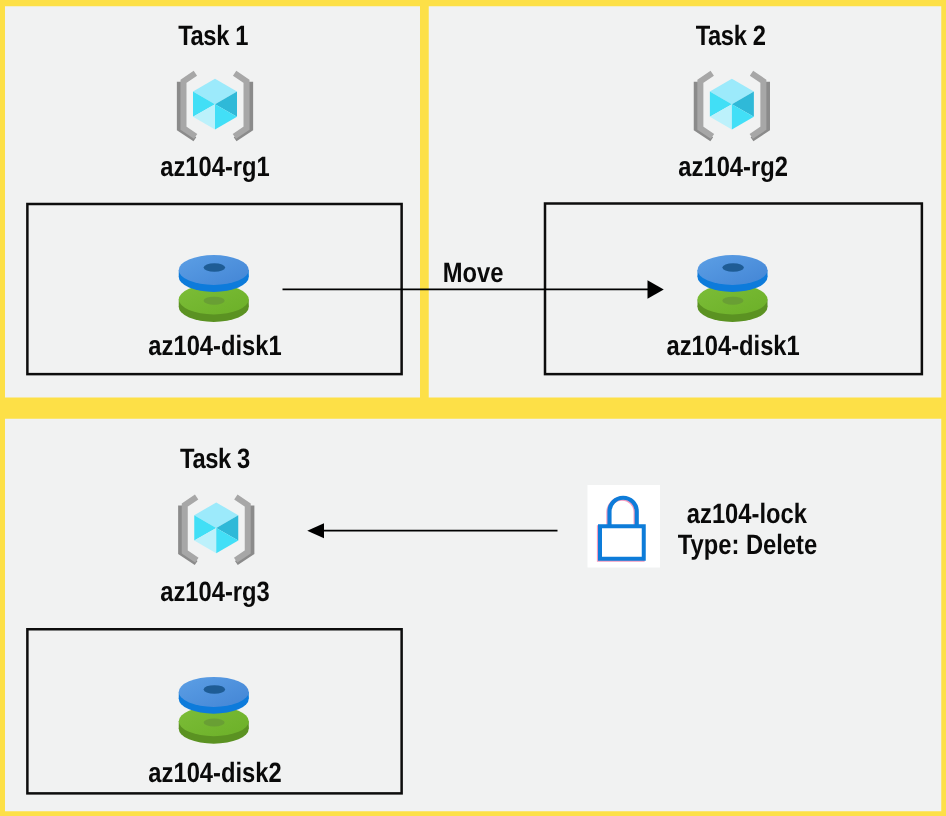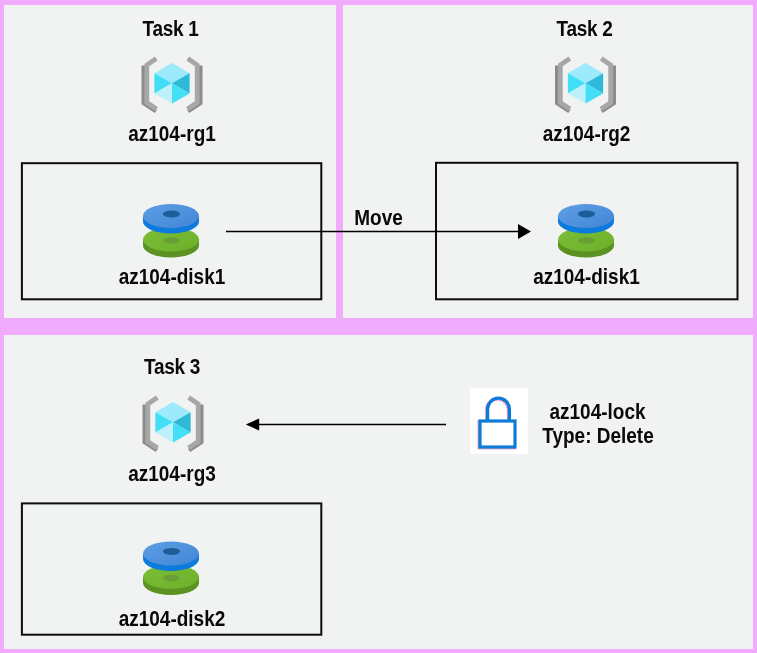--- a/index.html
+++ b/index.html
@@ -1,16 +1,16 @@
 <!DOCTYPE html>
 <html><head>
 <meta charset="utf-8">
 <style>
   html,body{margin:0;padding:0;background:#ffffff;}
-  #canvas{position:relative;width:757px;height:653px;background:#f0abfc;overflow:hidden;
+  #canvas{position:relative;width:757px;height:653px;background:#fde047;overflow:hidden;
           font-family:"Liberation Sans", sans-serif;}
   svg{position:absolute;left:0;top:0;}
 </style>
 </head>
 <body>
 <div id="canvas">
 <svg width="757" height="653" viewBox="0 0 757 653">
   <defs>
 
     <g id="rg">

